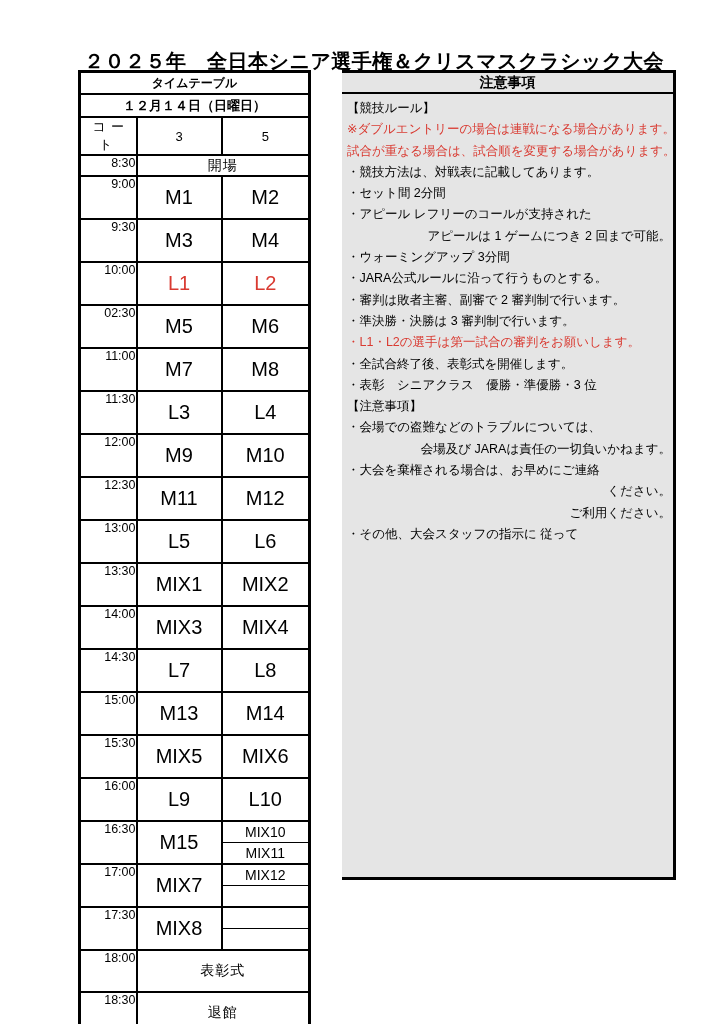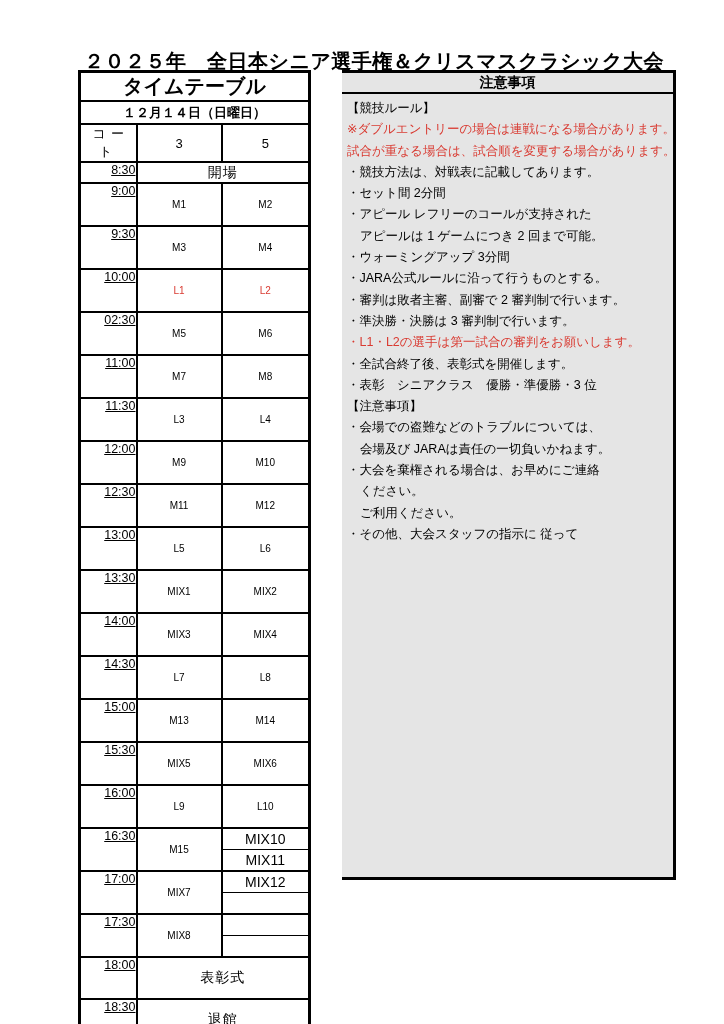--- a/index.html
+++ b/index.html
@@ -20,29 +20,29 @@
   
   .timetable{
     position:absolute;left:78px;top:70px;
     border-collapse:collapse;table-layout:fixed;
     border:3px solid #000;
   }
   .timetable td,.timetable th{
     border:2px solid #000;
     padding:0;margin:0;overflow:hidden;
   }
-  .tt-head th{height:20px;font-size:20px;font-weight:700;margin-top:28px;}
+  .tt-head th{height:20px;font-size:12px;font-weight:700;margin-top:28px;}
   .tt-date td{height:21px;font-size:13px;font-weight:700;text-align:center;white-space:pre;}
   .tt-court td{height:20px;font-size:13px;text-align:center;}
   .court-label{letter-spacing:5px;text-indent:5px;}
   .time{
     text-align:right;vertical-align:top;
-    font-size:12.5px;padding:1px 4px 0 0;white-space:pre;text-decoration:underline;
-  }
-  .match{text-align:center;vertical-align:middle;font-size:10px;white-space:pre;}
+    font-size:12.5px;padding:1px 4px 0 0;white-space:pre;
+  }
+  .match{text-align:center;vertical-align:middle;font-size:20px;white-space:pre;}
   .merged{text-align:center;vertical-align:middle;font-size:14px;letter-spacing:1px;}
   .std-row td{height:41px;}
   .gate-row td{height:19px;}
   .final-row td{height:40px;}
   .sub-row td{height:20px;}
   td.sub{text-align:center;vertical-align:middle;font-size:14px;}
   td.sub-top{border-bottom-width:1px;}
   td.sub-bottom{border-top-width:1px;}
   .red{color:var(--accent-red,#d93a31);}
   
@@ -57,21 +57,21 @@
   .notes-header{
     height:19px;line-height:19px;
     border-bottom:2px solid #000;
     text-align:center;font-size:14px;font-weight:700;
   }
   .notes-body{
     padding:4px 2px 0 5px;
     font-size:12.5px;line-height:21.3px;
   }
   .note-line{white-space:pre;}
-  .note-line.ind1{padding-left:13px;}
+  .note-line.ind1{padding-left:13px;text-align:right;}
   .note-line.ind2{padding-left:39px;}
 </style>
 </head>
 <body>
 
 <div class="page">
 
   <h1 class="doc-title">２０２５年　全日本シニア選手権＆クリスマスクラシック大会</h1>
 
   <table class="timetable">

